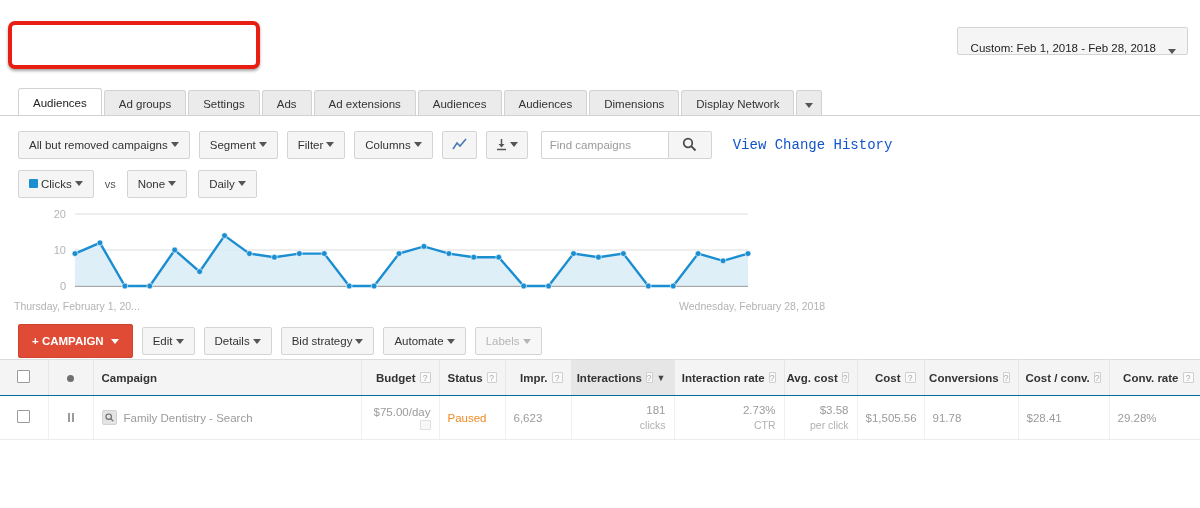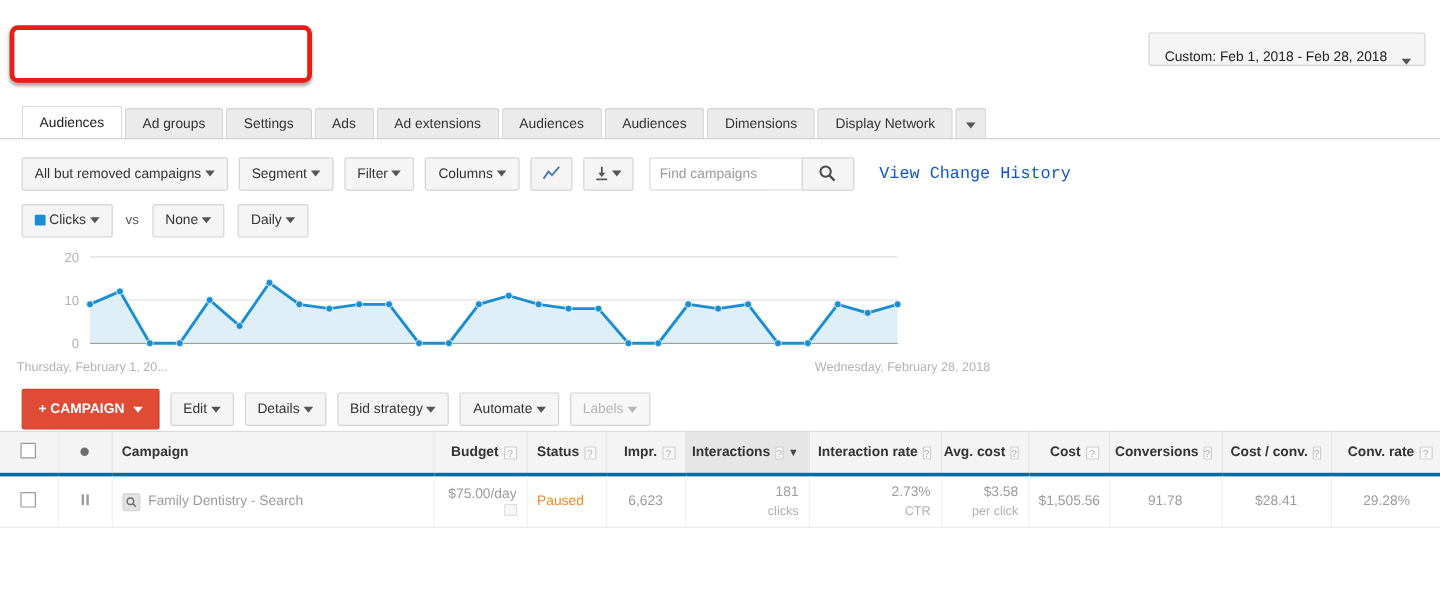--- a/index.html
+++ b/index.html
@@ -145,21 +145,21 @@
   }
   .caret-down.white { border-top-color: #ffffff; }
   .caret-down.gray { border-top-color: #b5b5b5; }
 
   
   .table { width: 1200px; border-collapse: collapse; table-layout: fixed; }
   .table th {
     height: 36px;
     background: #f4f4f4;
     border-top: 1px solid #dcdcdc;
-    border-bottom: 3px solid #0369a1;
+    border-bottom: 1px solid #0369a1;
     border-right: 1px solid #e6e6e6;
     font-size: 11.5px; font-weight: bold; color: #333;
     padding: 0 8px;
     vertical-align: middle;
     white-space: nowrap;
   }
   .table th.sorted { background: #e6e6e6; }
   .table th .hdr { display: flex; align-items: center; gap: 4px; }
   .table th.num .hdr { justify-content: flex-end; }
   .help {
@@ -174,21 +174,21 @@
   }
   .sort-arrow { font-size: 9px; color: #444; }
   .table td {
     height: 44px;
     border-bottom: 1px solid #ececec;
     border-right: 1px solid #f0f0f0;
     font-size: 11.5px; color: #9b9b9b;
     padding: 0 8px;
     vertical-align: middle;
   }
-  .table td.num { text-align: center; }
+  .table td.num { text-align: left; }
   .cell-stack { display: flex; flex-direction: column; align-items: flex-end; line-height: 1.35; }
   .cell-sub { font-size: 10.5px; color: #b0b0b0; }
   .chk {
     width: 13px; height: 13px;
     border: 1px solid #9a9a9a;
     background: #fff;
     border-radius: 1px;
     display: inline-block;
     cursor: default;
   }

